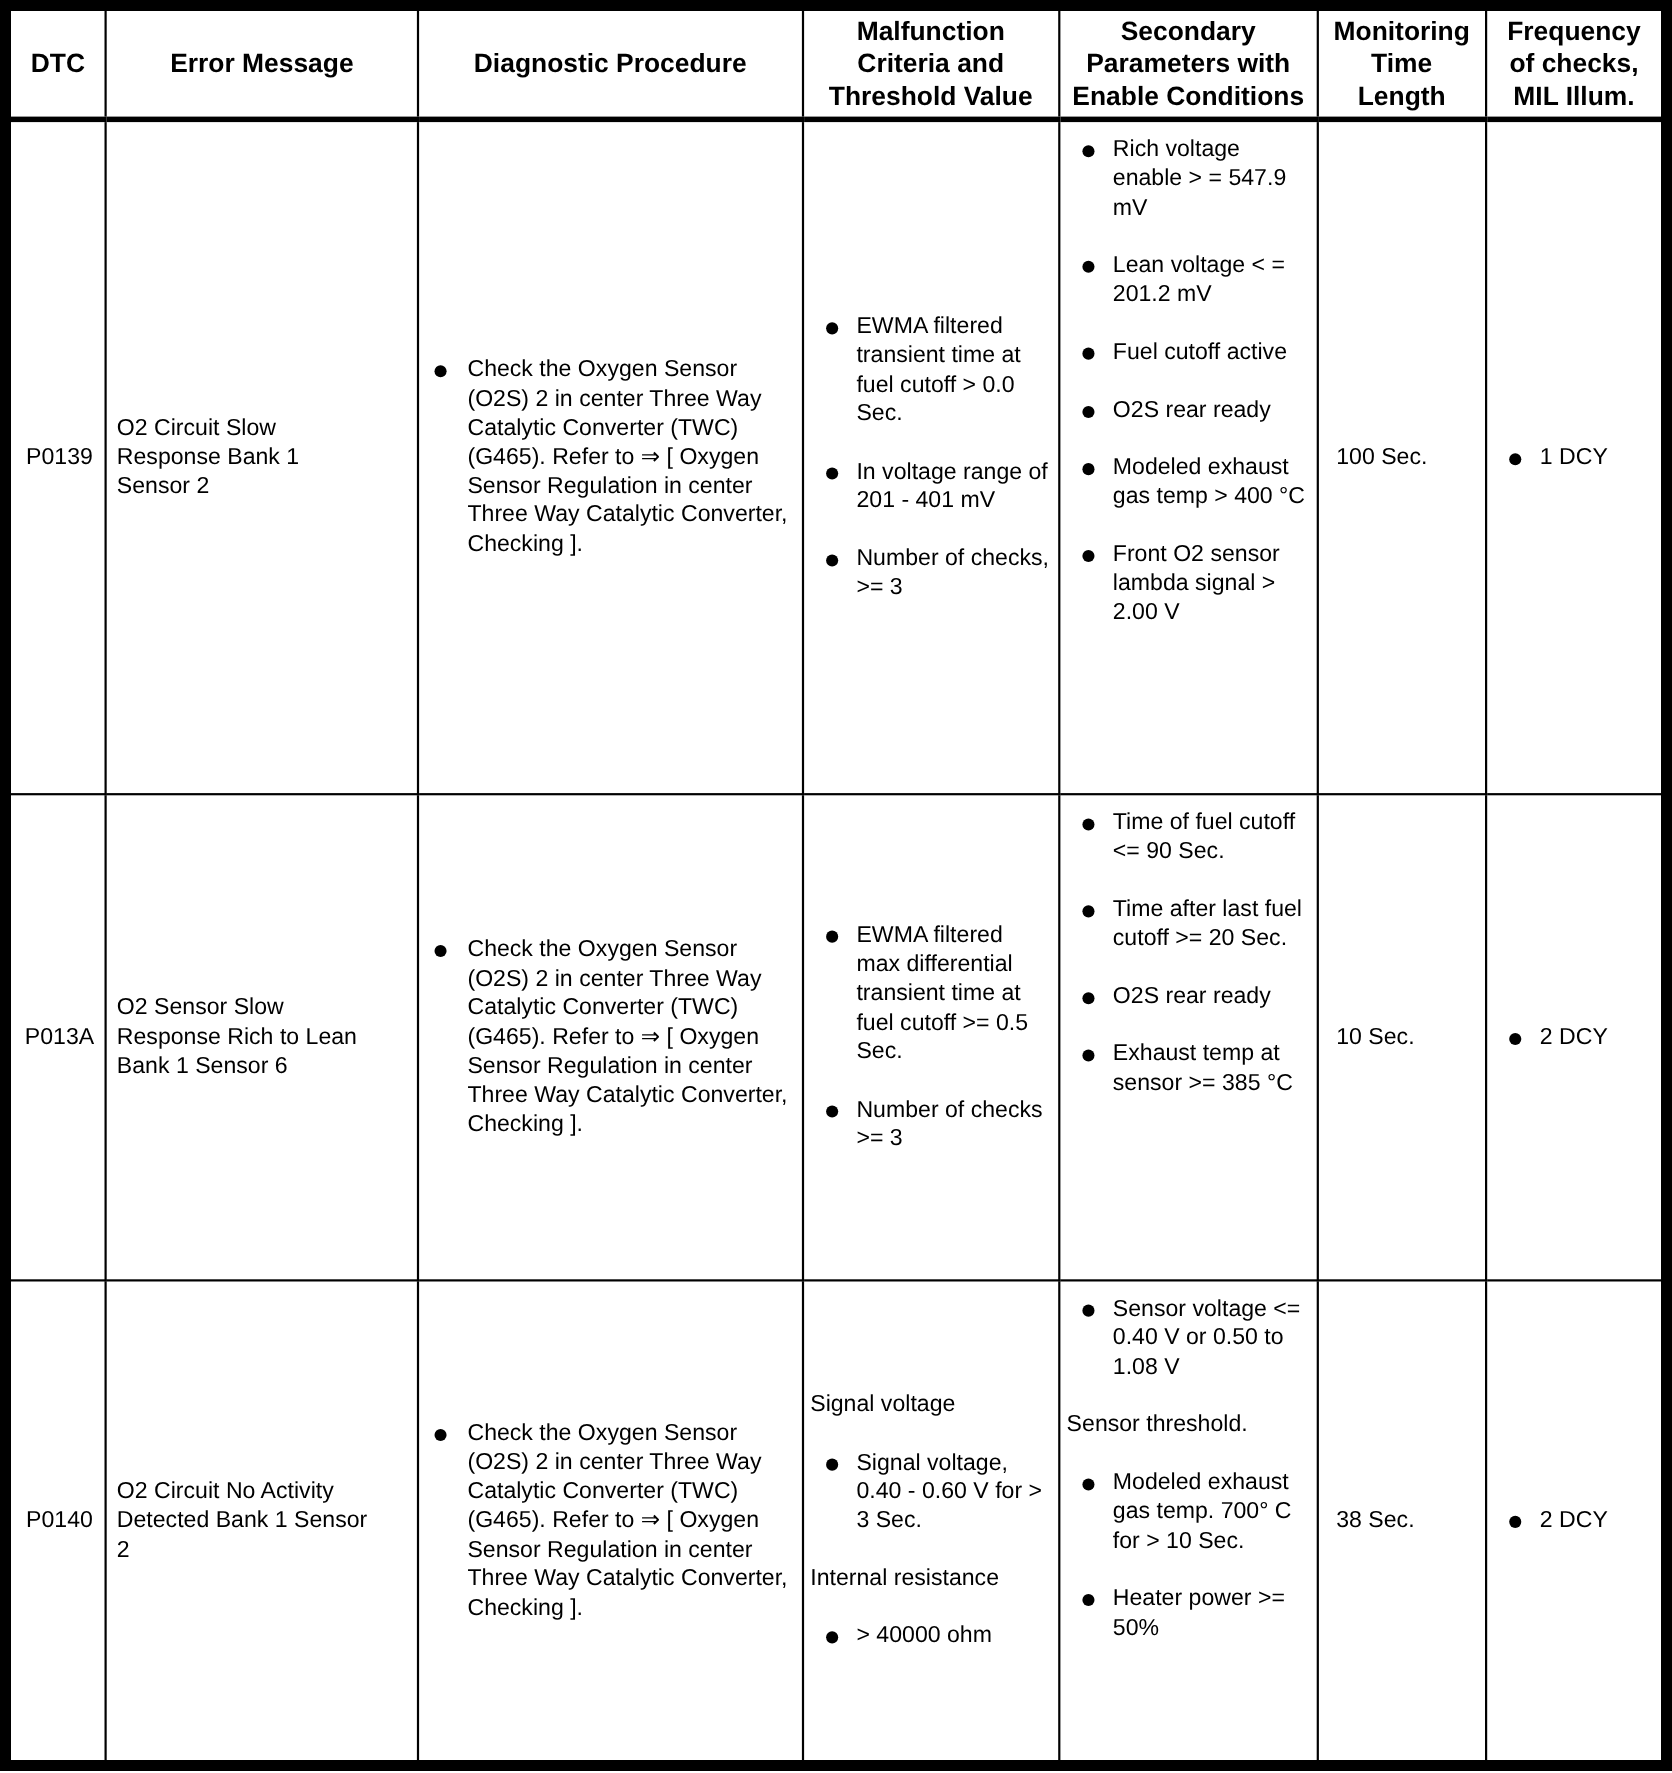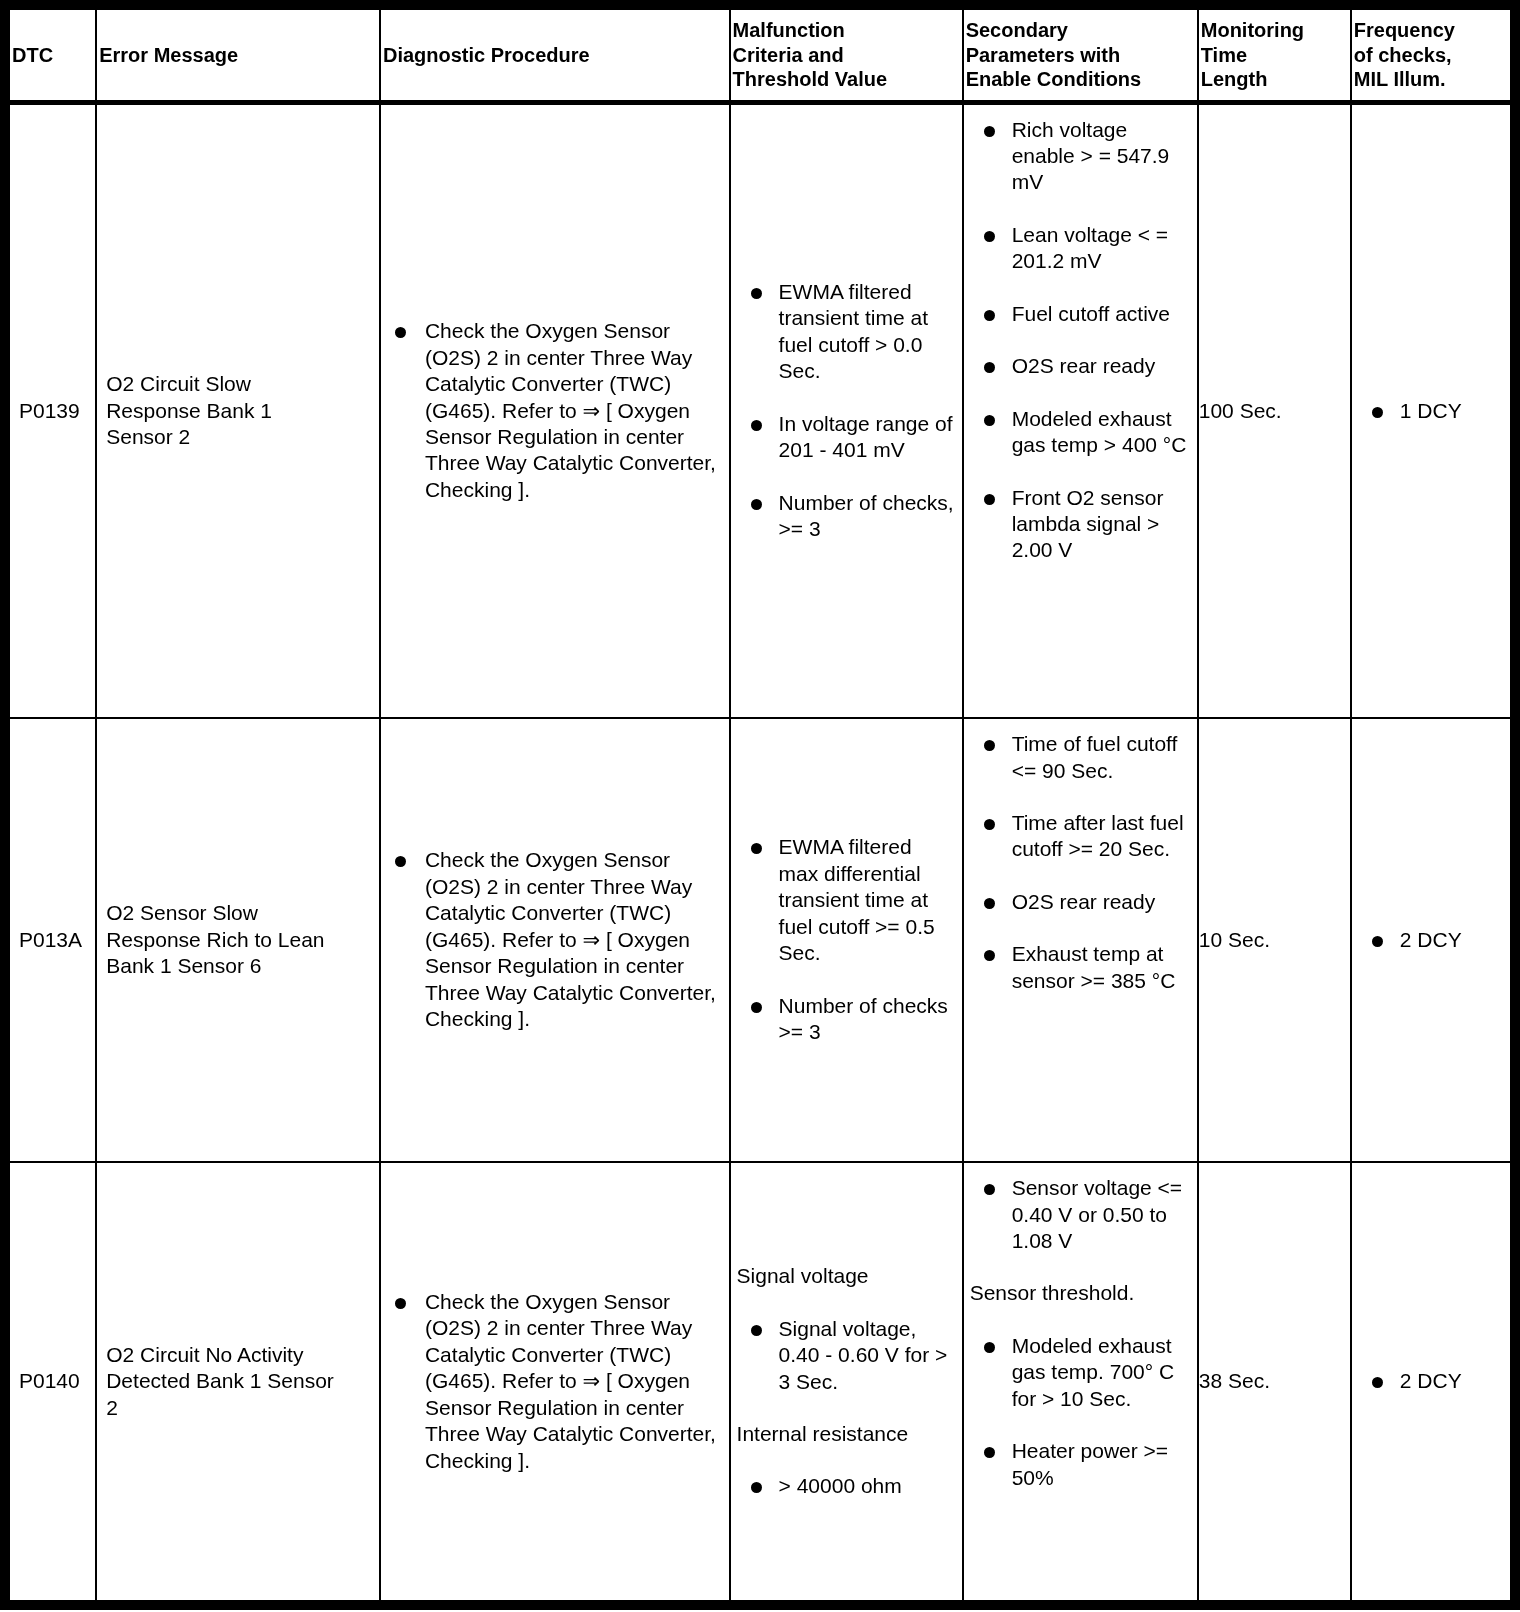--- a/index.html
+++ b/index.html
@@ -16,38 +16,38 @@
     table-layout: fixed;
     width: 1520px;
     height: 1610px;
     border: 10px solid #000;
   }
   th, td {
     border: 2px solid #000;
     overflow: hidden;
   }
   thead th {
-    font-size: 20px;
+    font-size: 24px;
     font-weight: bold;
     line-height: 1.22;
-    text-align: left;
+    text-align: center;
     vertical-align: middle;
     padding: 4px 2px;
     border-bottom: 5px solid #000;
   }
   td {
     font-size: 21px;
     line-height: 1.26;
     vertical-align: middle;
     padding: 6px;
   }
-  td.cell-dtc { padding-left: 9px; }
+  td.cell-dtc { padding-left: 9px; text-align: center; }
   td.cell-err { padding: 6px 36px 6px 9px; }
   td.cell-sec { vertical-align: top; padding-top: 12px; }
-  td.cell-mon { padding-left: 0; }
+  td.cell-mon { padding-left: 16px; }
 
   .blk { display: flex; align-items: flex-start; }
   .blk + .blk { margin-top: 26px; }
   .blk.plain { display: block; }
   .dot {
     flex: 0 0 11px;
     width: 11px; height: 11px;
     border-radius: 50%;
     background: #000;
     margin-top: 9px;

